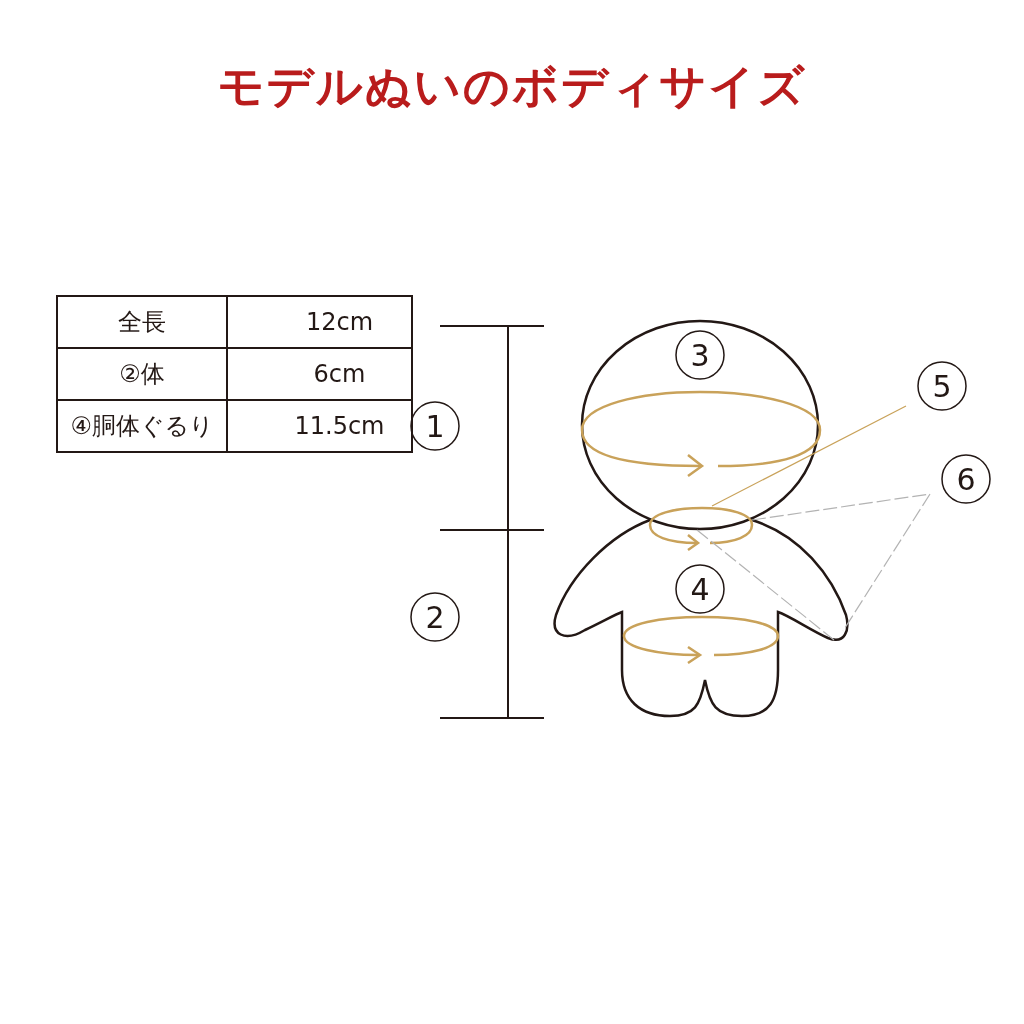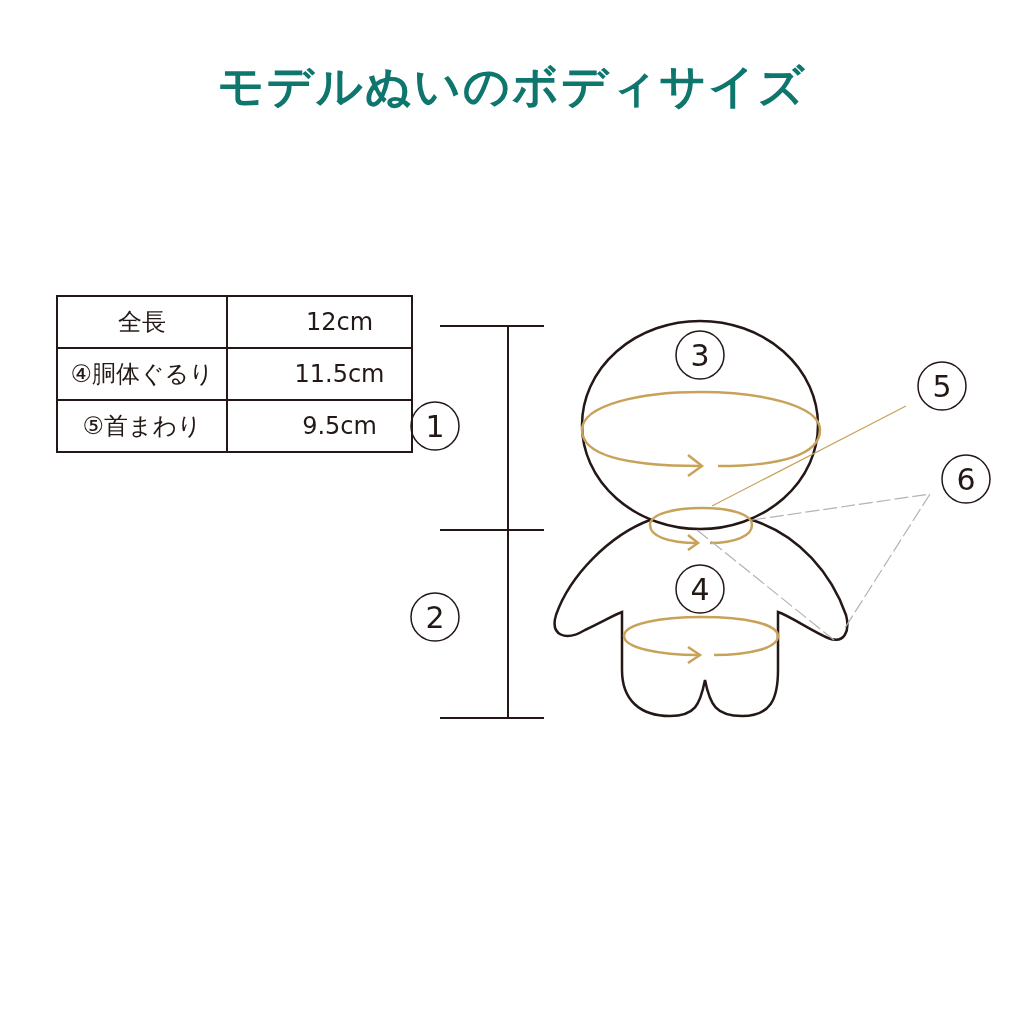--- a/index.html
+++ b/index.html
@@ -1,20 +1,20 @@
 <!DOCTYPE html>
 <html><head>
 <meta charset="utf-8">
 <style>
   html, body { margin:0; padding:0; background:#ffffff; }
   body { width:1024px; height:1024px; position:relative; overflow:hidden;
          font-family:"DejaVu Sans", sans-serif; color:#231815; }
   .title { position:absolute; left:0; top:56px; width:1024px; text-align:center;
            font-family:Liberation Mono, monospace; font-weight:bold; font-size:46px;
-           color:#0f766e; letter-spacing:2px; }
+           color:#b91c1c; letter-spacing:2px; }
   table.sizes { position:absolute; left:56px; top:295px; border-collapse:collapse;
                 border:2px solid #231815; }
   table.sizes td { border:2px solid #231815; height:50px; padding:0;
                    text-align:center; font-size:24px; color:#231815; }
   table.sizes td.label { width:168px; }
   table.sizes td.value { width:143px;padding-left:40px; }
   svg.diagram { position:absolute; left:0; top:0; }
   .num { font-family:"DejaVu Sans", sans-serif; font-size:30px; fill:#231815; }
 </style>
 </head>
@@ -22,26 +22,26 @@
 
 <div class="title">モデルぬいのボディサイズ</div>
 
 <table class="sizes">
   <tbody>
     <tr>
       <td class="label">全長</td>
       <td class="value">12cm</td>
     </tr>
     <tr>
+      <td class="label">②体</td>
+      <td class="value">6cm</td>
+    </tr>
+    <tr>
       <td class="label">④胴体ぐるり</td>
       <td class="value">11.5cm</td>
-    </tr>
-    <tr>
-      <td class="label">⑤首まわり</td>
-      <td class="value">9.5cm</td>
     </tr>
   </tbody>
 </table>
 
 <svg class="diagram" width="1024" height="1024" viewBox="0 0 1024 1024">
 
   <g stroke="#231815" stroke-width="2">
     <line x1="440" y1="326" x2="544" y2="326"></line>
     <line x1="440" y1="530" x2="544" y2="530"></line>
     <line x1="440" y1="718" x2="544" y2="718"></line>

